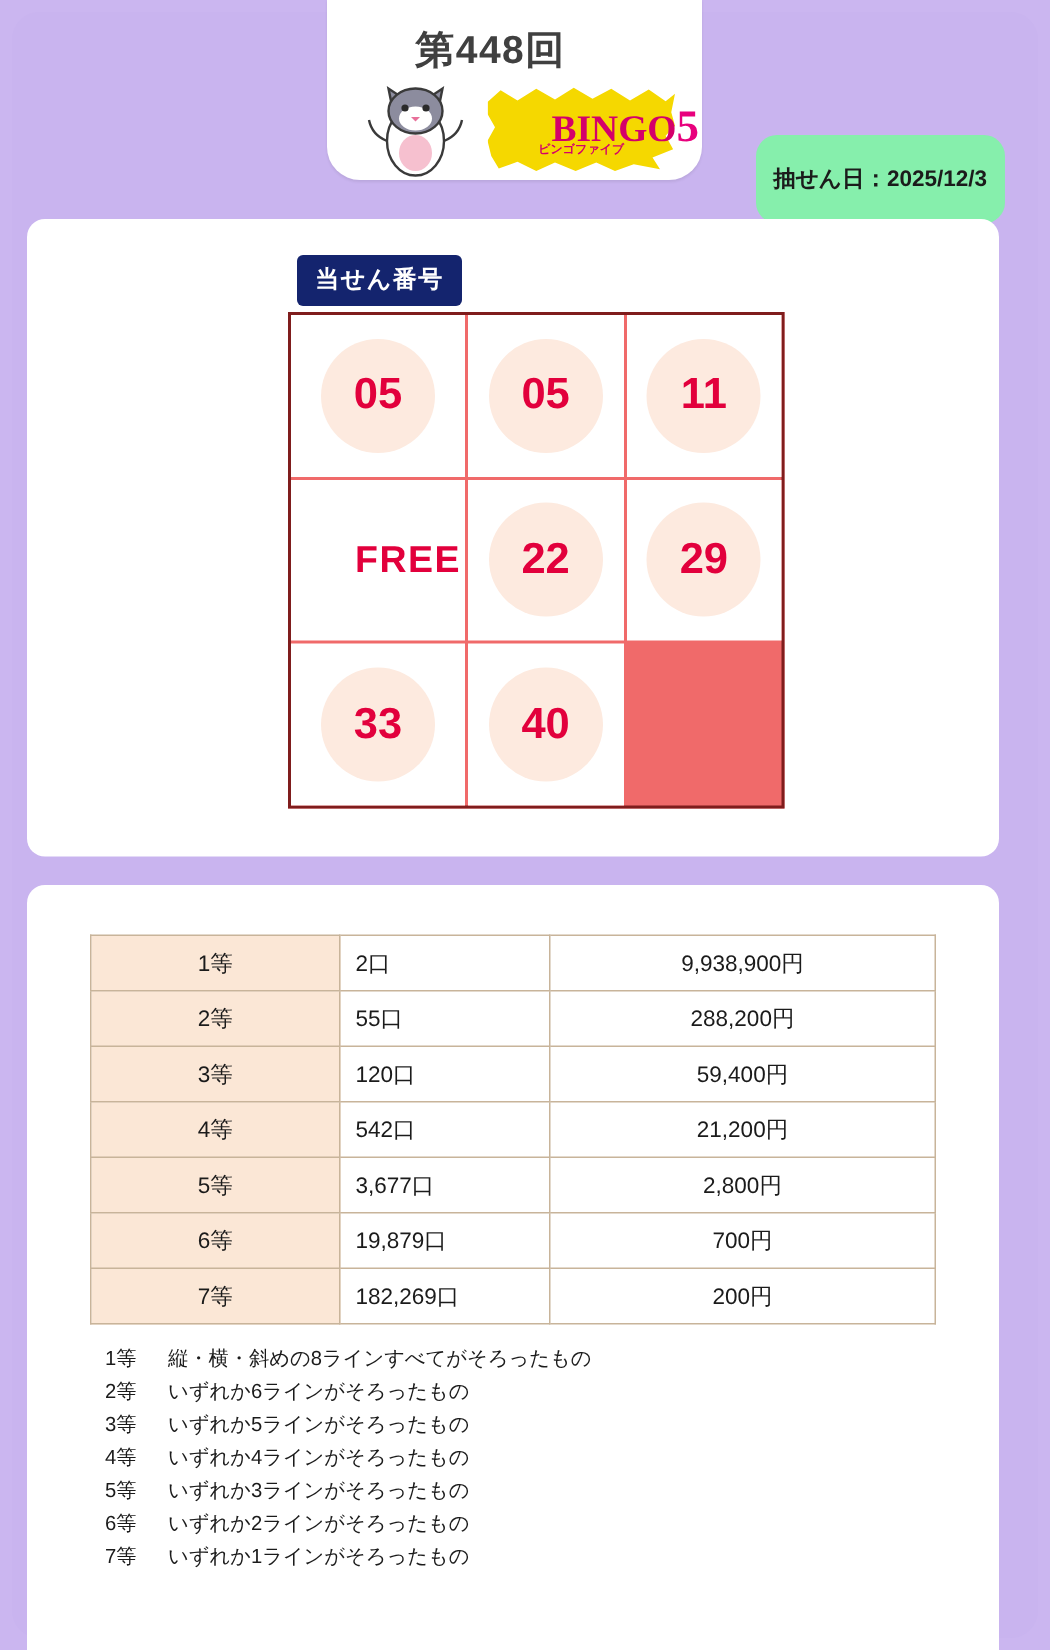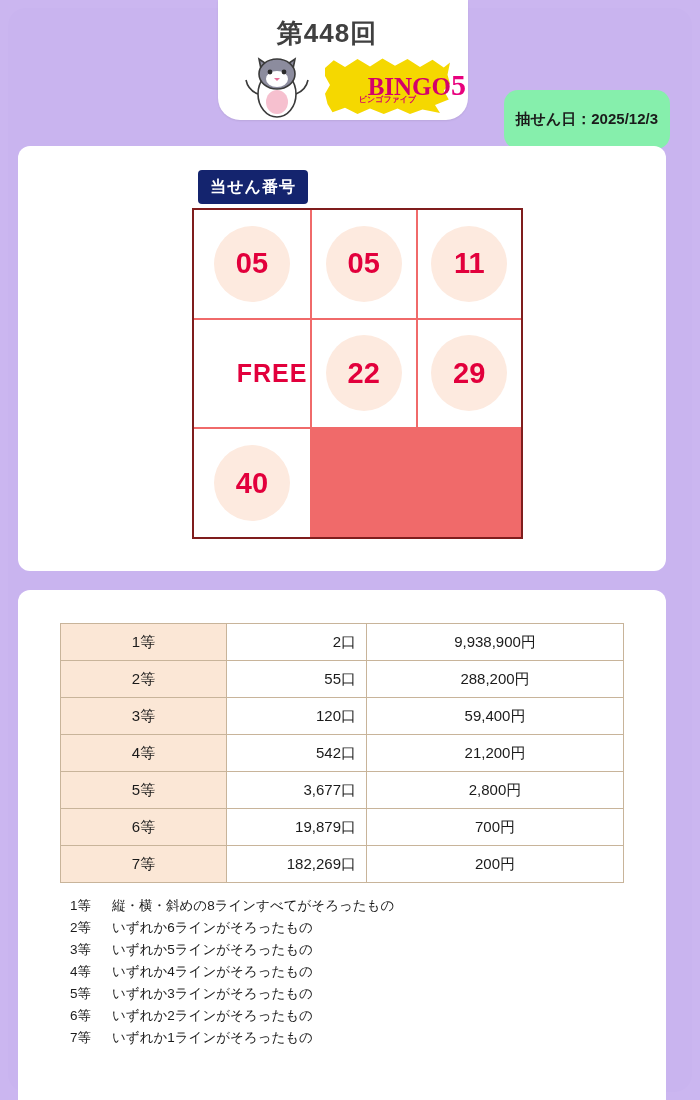--- a/index.html
+++ b/index.html
@@ -178,21 +178,20 @@
     color: #1b1b1b;
   }
   td.rank {
     width: 166px;
     background: #fbe7d6;
     text-align: center;
     font-weight: normal;
   }
   td.count {
     width: 140px;
-    text-align: right;
   }
   td.amount {
     text-align: center;
   }
   .notes {
     position: absolute;
     left: 52px; top: 305px;
     width: 560px;
     font-size: 13.5px;
     color: #1b1b1b;
@@ -250,20 +249,23 @@
       <div class="cell">
           <div class="disc free">FREE</div>
         </div>
       <div class="cell">
           <div class="disc">22</div>
         </div>
       <div class="cell">
           <div class="disc">29</div>
         </div>
       <div class="cell">
+          <div class="disc">33</div>
+        </div>
+      <div class="cell">
           <div class="disc">40</div>
         </div>
     </div>
   </div>
 
   <div class="panel panel-prizes">
     <table class="prizes">
       <tbody>
         <tr>
           <td class="rank">1等</td>

